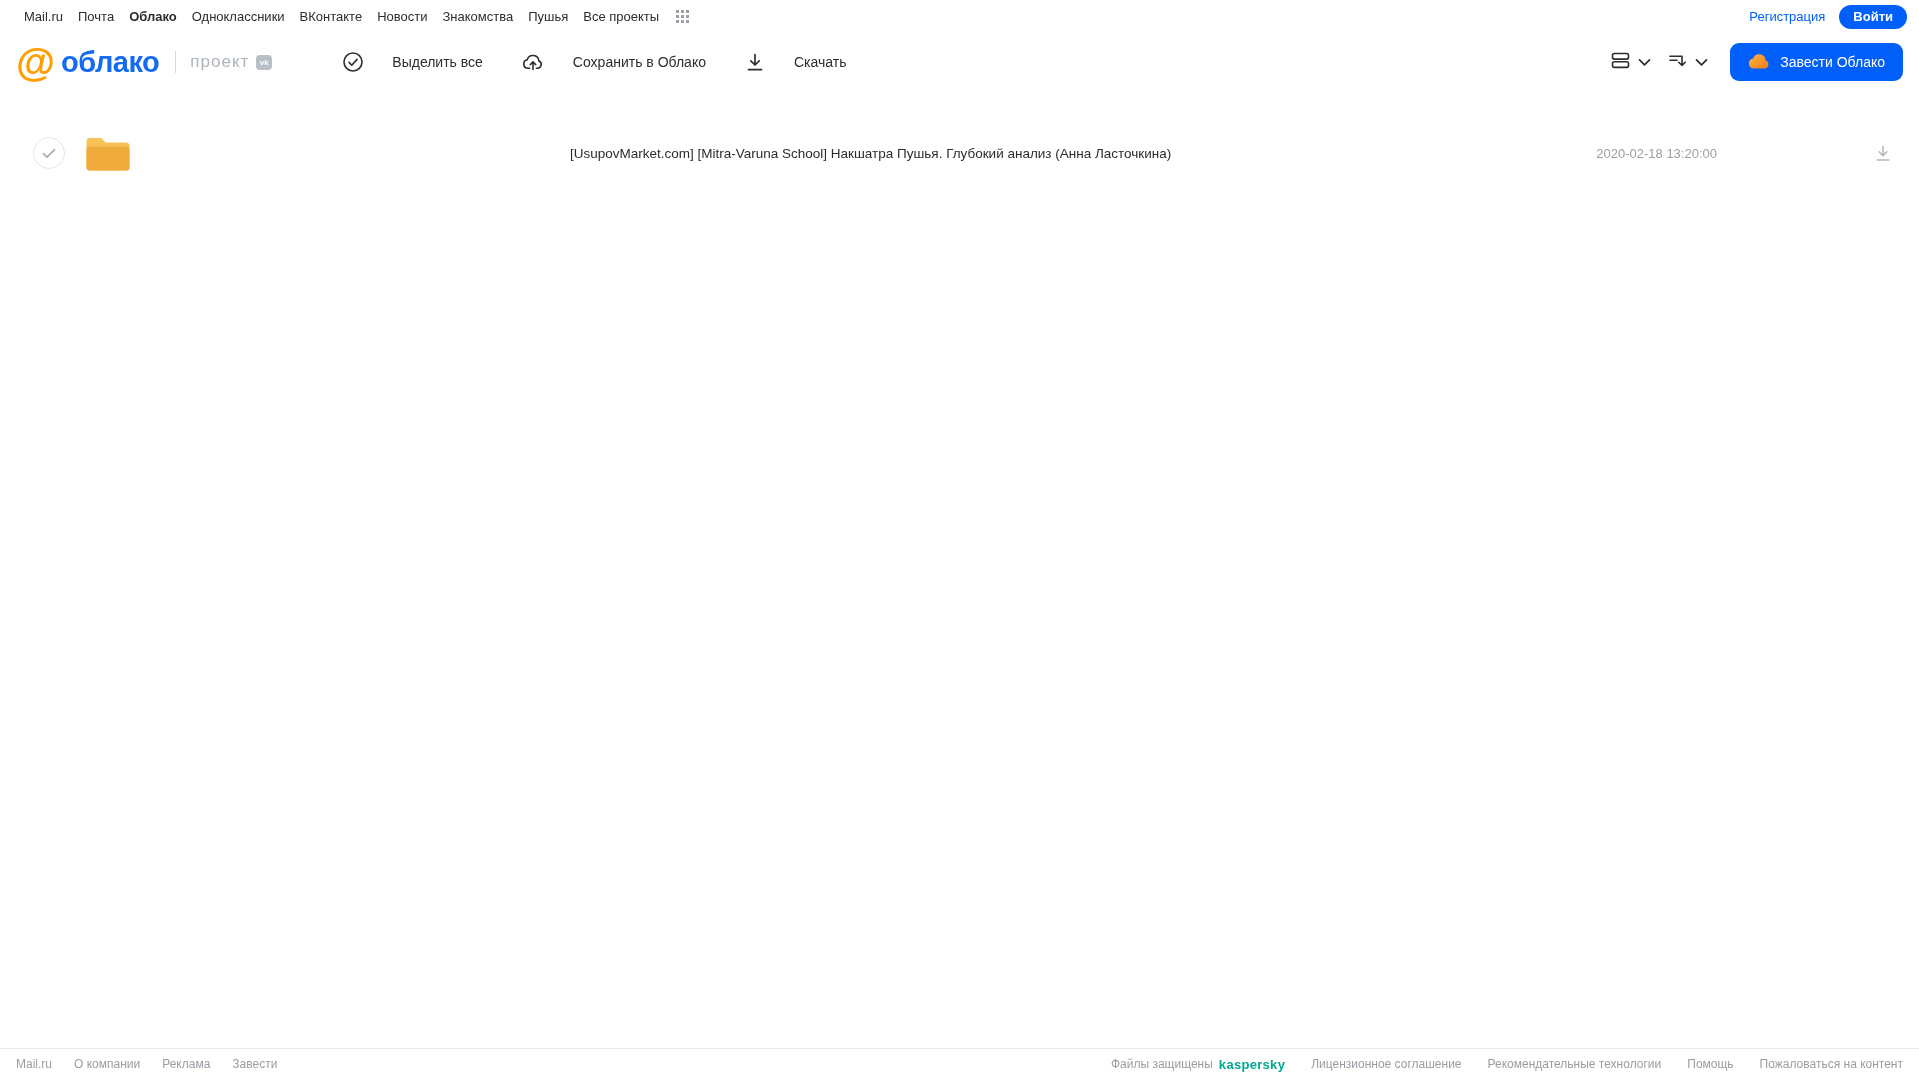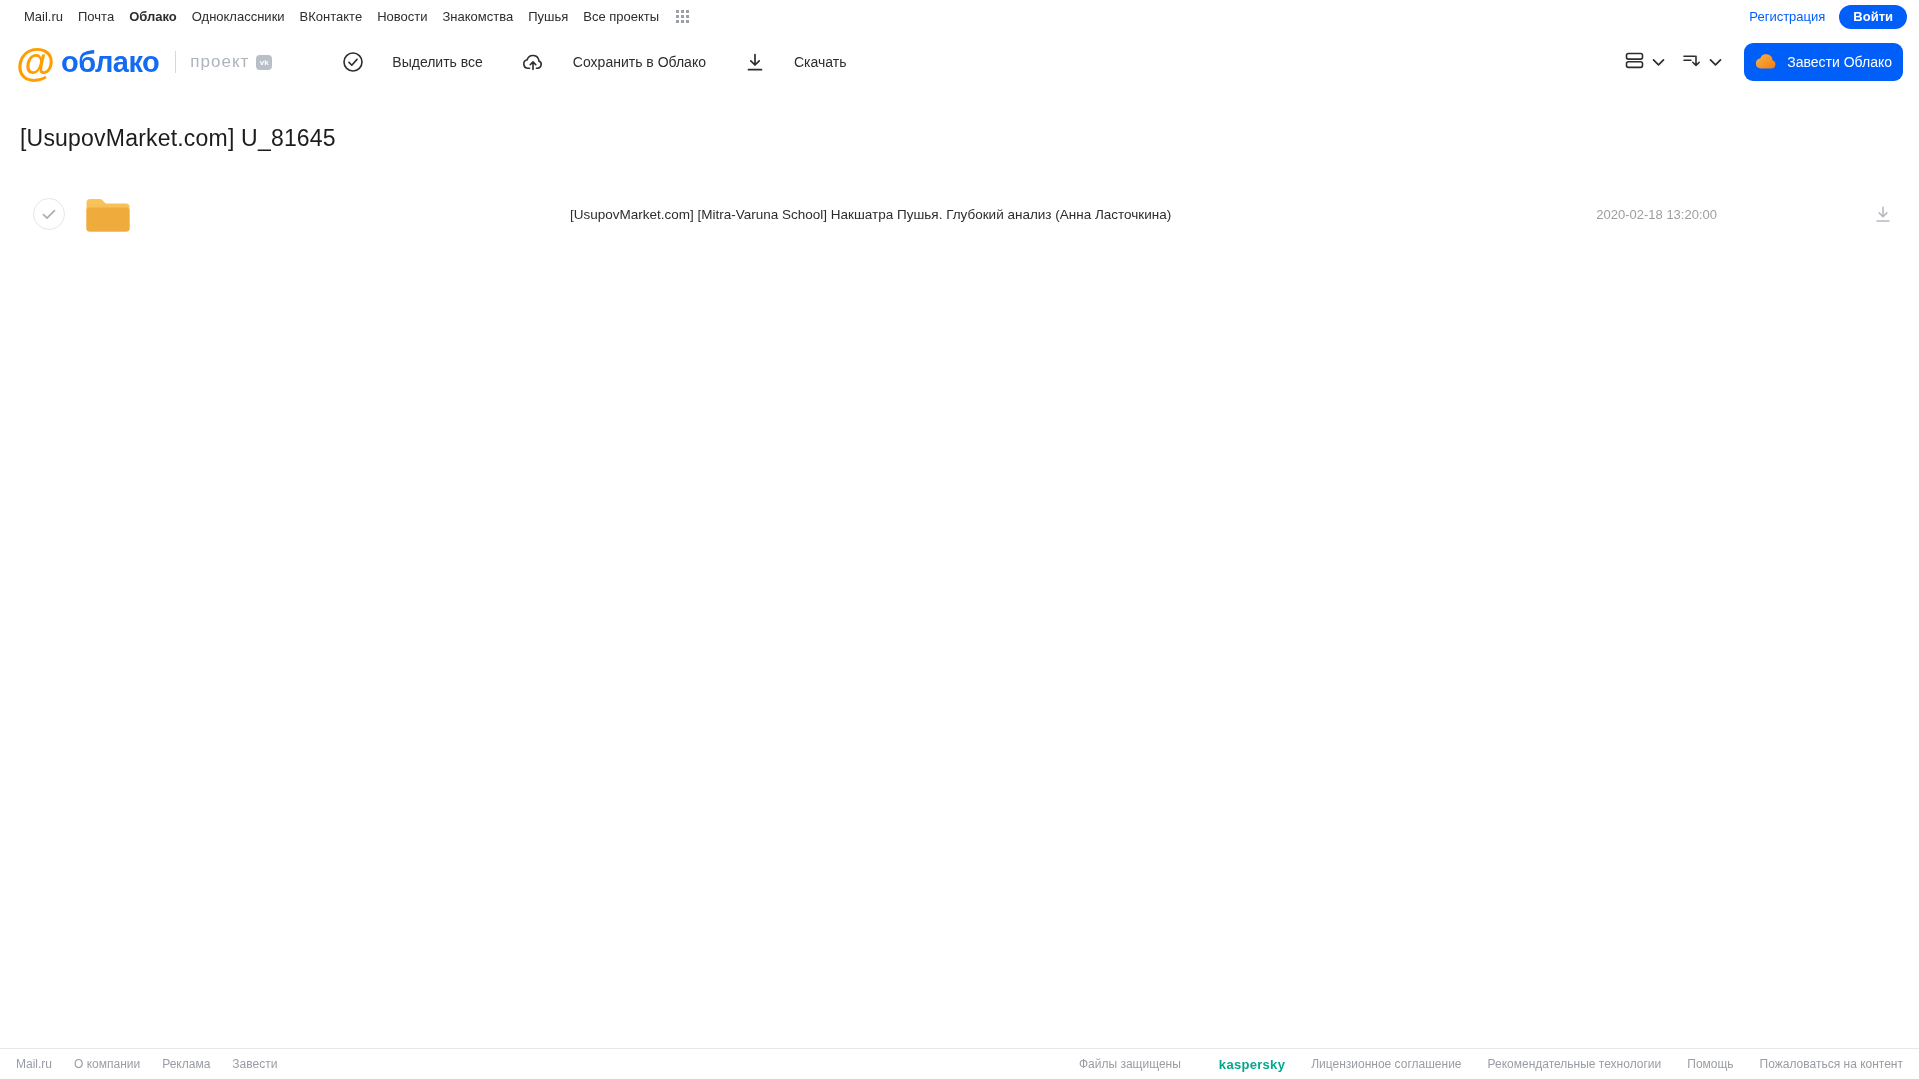--- a/index.html
+++ b/index.html
@@ -88,21 +88,21 @@
   .tb-btn { display: flex; align-items: center; gap: 28px; font-size: 14px; color: #2c2d2e; }
   .tb-btn svg { display: block; }
 
   .header-right { margin-left: auto; display: flex; align-items: center; gap: 16px; }
   .icon-dd { display: flex; align-items: center; gap: 7px; color: #2c2d2e; }
   .get-cloud-btn {
     display: flex;
     align-items: center;
     gap: 10px;
     height: 38px;
-    padding: 0 11px;
+    padding: 0 18px;
     margin-left: 6px;
     border-radius: 9px;
     background: #005ff9;
     color: #ffffff;
     font-size: 14px;
   }
 
   
   .main { flex: 1; overflow: hidden; }
   .page-title {
@@ -157,21 +157,20 @@
     color: #999da3;
   }
   .footer-left { display: flex; align-items: center; gap: 22px; }
   .footer-right { display: flex; align-items: center; gap: 26px; }
   .protected { display: flex; align-items: center; gap: 6px; }
   .kaspersky {
     color: #00a88e;
     font-weight: 700;
     font-size: 13px;
     letter-spacing: 0.3px;
-    margin-left: 32px;
   }
 </style>
 </head>
 <body>
 
 <nav class="topnav">
   <div class="topnav-left">
     <a class="tn">Mail.ru</a>
     <a class="tn">Почта</a>
     <a class="tn active">Облако</a>
@@ -280,21 +279,20 @@
           </defs>
           <path d="M5.8 15.5a5 5 0 0 1-.6-9.95A6.3 6.3 0 0 1 17.5 7.3a4.2 4.2 0 0 1-1 8.2z" fill="url(#cg)"></path>
         </svg>
       </span>
       <span>Завести Облако</span>
     </button>
   </div>
 </header>
 
 <main class="main">
-  <h1 class="page-title">[UsupovMarket.com] U_81645</h1>
 
   <div class="file-row">
     <span class="row-check">
       <svg width="14" height="11" viewBox="0 0 14 11" fill="none" stroke="#aab0b8" stroke-width="1.8">
         <path d="M1.5 5.6 5 9.1 12.5 1.6" stroke-linecap="round" stroke-linejoin="round"></path>
       </svg>
     </span>
 
     <span class="folder-icon">
       <svg width="46" height="38" viewBox="0 0 46 38">

